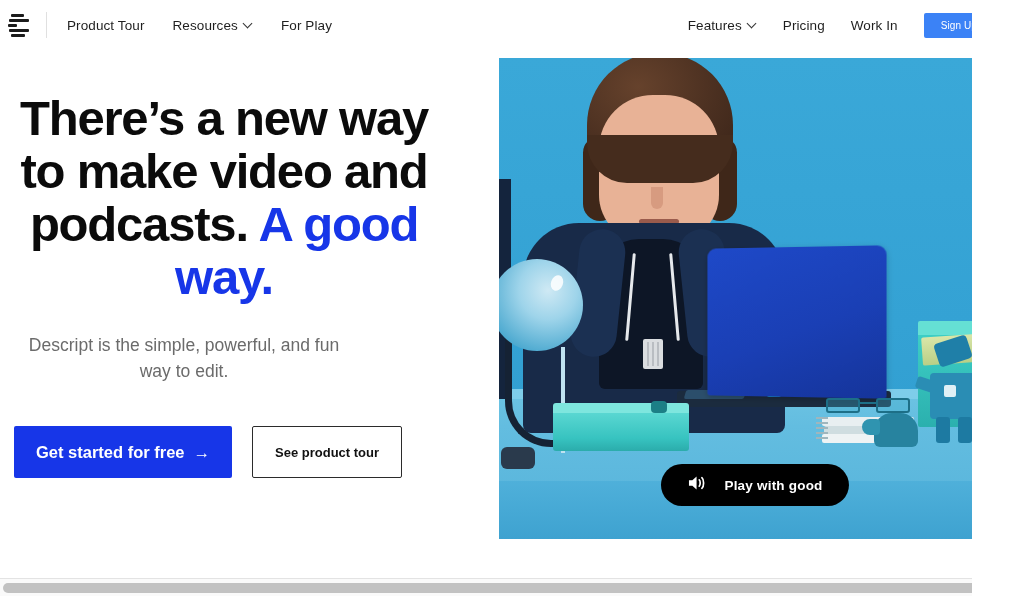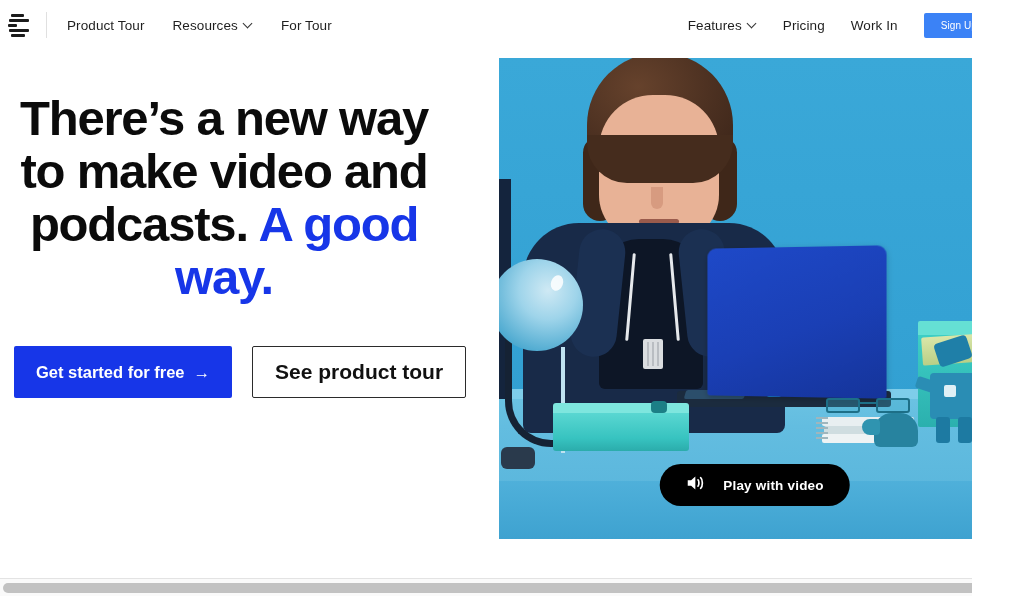--- a/index.html
+++ b/index.html
@@ -176,21 +176,21 @@
     justify-content: center;
     gap: 9px;
     border-radius: 2px;
     cursor: pointer;
     white-space: nowrap;
   }
 
   .btn-secondary {
     background: #ffffff;
     color: #111111;
-    font-size: 21px;
+    font-size: 13px;
     font-weight: bold;
     padding: 0 22px;
     height: 52px;
     display: flex;
     align-items: center;
     justify-content: center;
     border: 1.5px solid #2b2b2b;
     border-radius: 2px;
     cursor: pointer;
     white-space: nowrap;
@@ -650,21 +650,21 @@
         <div class="nav-divider"></div>
         <div class="nav-links">
           <div class="nav-link">
             <span>Product Tour</span>
           </div>
           <div class="nav-link">
             <span>Resources</span>
             <span class="chevron"></span>
           </div>
           <div class="nav-link">
-            <span>For Tour</span>
+            <span>For Play</span>
           </div>
         </div>
       </div>
 
       <div class="nav-right">
         <div class="nav-link">
           <span>Features</span>
           <span class="chevron"></span>
         </div>
         <div class="nav-link">
@@ -676,20 +676,21 @@
         <div class="signup-btn">
           <span>Sign Up</span>
         </div>
       </div>
 
     </div>
 
     <div class="hero-left">
       <h1 class="headline"><span>There’s a new way to make video and podcasts. </span><span class="accent">A good way.</span></h1>
 
+      <p class="subhead">Descript is the simple, powerful, and fun way to edit.</p>
 
       <div class="cta-row">
         <div class="btn-primary">
           <span>Get started for free</span>
           <span>→</span>
         </div>
         <div class="btn-secondary">
           <span>See product tour</span>
         </div>
       </div>
@@ -774,21 +775,21 @@
       </div>
 
       <div class="sound-pill">
         <span>
           <svg width="20" height="18" viewBox="0 0 20 18" aria-hidden="true">
             <path d="M2 6.2h3.4L9.6 2.4v13.2L5.4 11.8H2z" fill="#ffffff"></path>
             <path d="M12.3 5.9c1.2 1 1.2 5.2 0 6.2" stroke="#ffffff" stroke-width="1.7" fill="none" stroke-linecap="round"></path>
             <path d="M14.9 3.7c2.3 1.9 2.3 8.7 0 10.6" stroke="#ffffff" stroke-width="1.7" fill="none" stroke-linecap="round"></path>
           </svg>
         </span>
-        <span class="label">Play with video</span>
+        <span class="label">Play with good</span>
       </div>
     </div>
 
     <div class="vscroll">
       <div class="vthumb"></div>
     </div>
 
   </div>
 
   <div class="hscroll">

